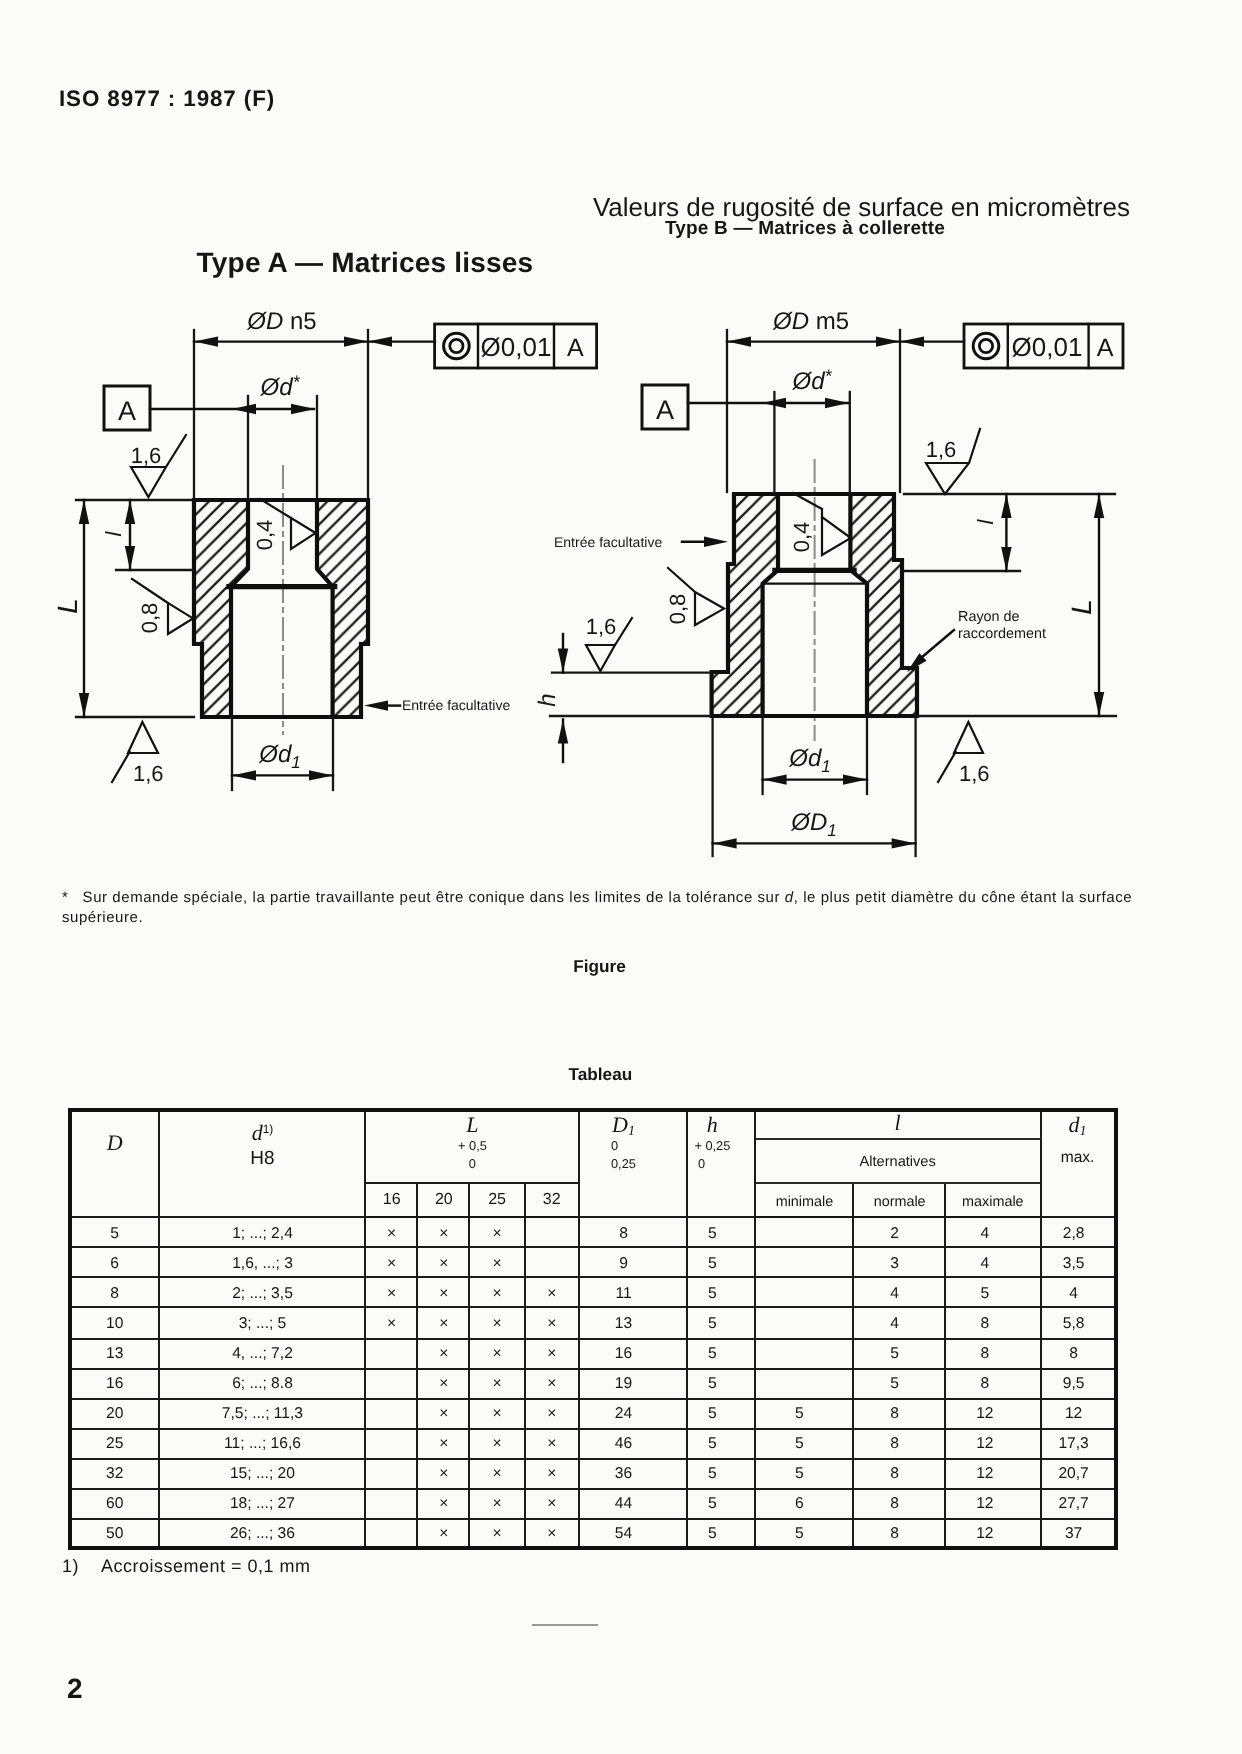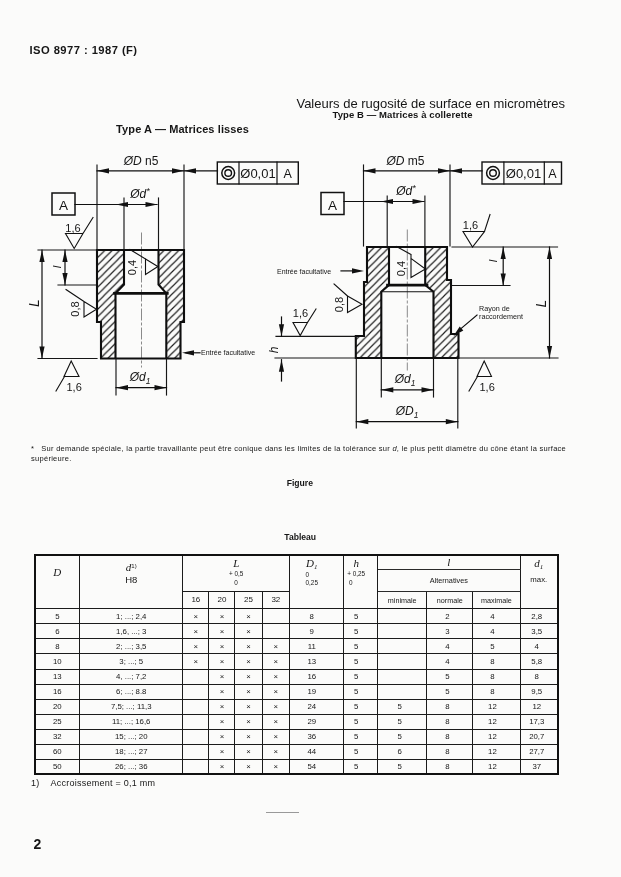--- a/index.html
+++ b/index.html
@@ -24,21 +24,21 @@
   tr.dr td:nth-child(8){padding-right:9px;}
   tr.dr td:nth-child(9){padding-right:5px;}
   tr.dr td:nth-child(10){padding-right:5px;}
   tr.dr td:nth-child(11){padding-right:8px;}
   tr.dr td:nth-child(12){padding-right:4px;}
 </style>
 </head>
 <body>
 <div class="abs b" style="left:29.5px;top:43.8px;font-size:11.2px;letter-spacing:0.45px;">ISO 8977 : 1987 (F)</div>
 <div class="abs" style="right:56px;top:80px;font-size:13px;margin-top:16px;">Valeurs de rugosité de surface en micromètres</div>
-<div class="abs b" style="left:182.5px;top:123.4px;font-size:11px;letter-spacing:0.1px;transform:translateX(-50%);white-space:nowrap;">Type A — Matrices lisses</div>
+<div class="abs b" style="left:182.5px;top:123.4px;font-size:14px;letter-spacing:0.1px;transform:translateX(-50%);white-space:nowrap;">Type A — Matrices lisses</div>
 <div class="abs b" style="left:402.5px;top:109px;font-size:9.5px;letter-spacing:0.1px;transform:translateX(-50%);white-space:nowrap;">Type B — Matrices à collerette</div>
 
 <svg class="abs" style="left:0;top:0;" width="621" height="877" viewBox="0 0 621 877">
 <defs>
 <pattern id="hat" width="7.4" height="7.4" patternUnits="userSpaceOnUse">
   <path d="M-1.9,1.9 L1.9,-1.9 M0,7.4 L7.4,0 M5.5,9.3 L9.3,5.5" stroke="#1d1d1d" stroke-width="1.15" fill="none"></path>
 </pattern>
 </defs>
 
 <g stroke-linecap="square">
@@ -353,21 +353,21 @@
         <td>12</td>
         <td>12</td>
       </tr>
 <tr class="dr">
         <td>25</td>
         <td>11; ...; 16,6</td>
         <td></td>
         <td>×</td>
         <td>×</td>
         <td>×</td>
-        <td>29</td>
+        <td>46</td>
         <td>5</td>
         <td>5</td>
         <td>8</td>
         <td>12</td>
         <td>17,3</td>
       </tr>
 <tr class="dr">
         <td>32</td>
         <td>15; ...; 20</td>
         <td></td>

